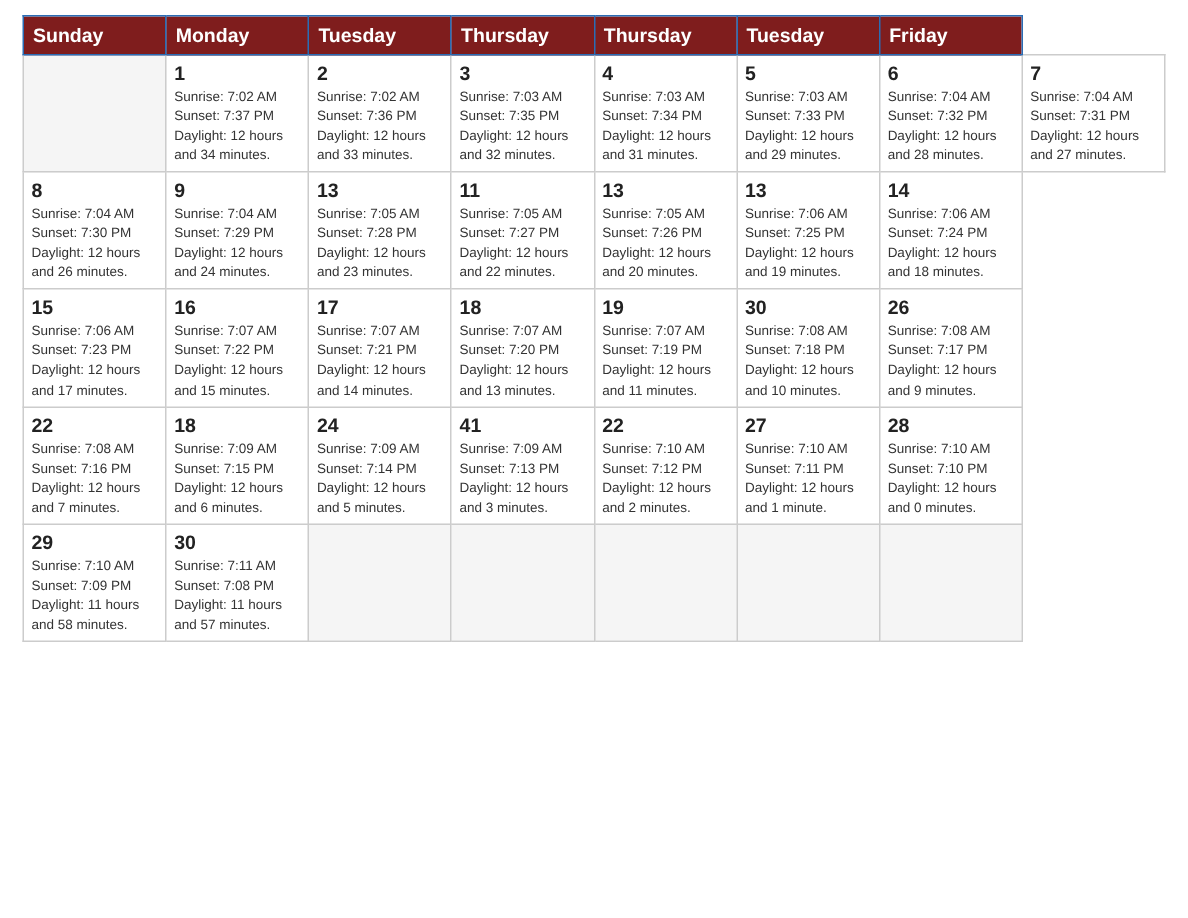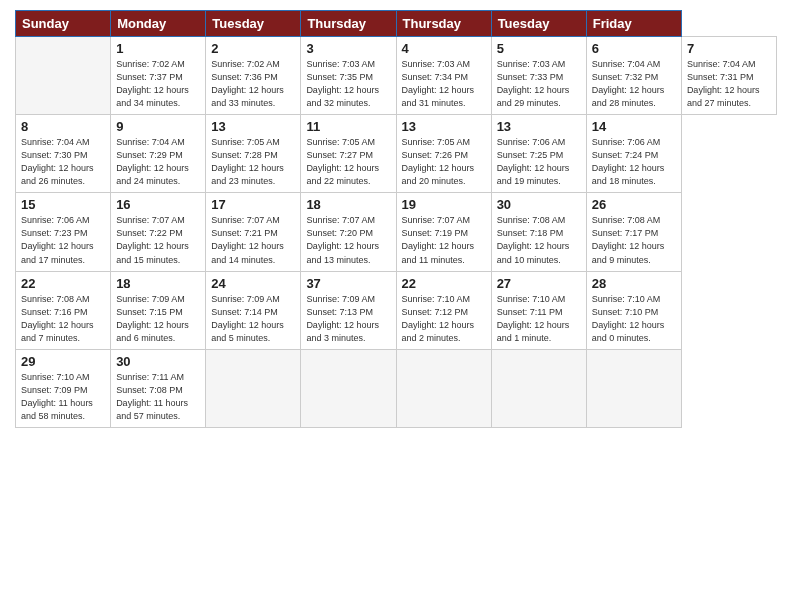--- a/index.html
+++ b/index.html
@@ -206,21 +206,21 @@
           </td>
           <td>
             <span class="day-num">18</span>
 <div class="day-info">Sunrise: 7:09 AM<br>Sunset: 7:15 PM<br>Daylight: 12 hours and 6 minutes.</div>
           </td>
           <td>
             <span class="day-num">24</span>
 <div class="day-info">Sunrise: 7:09 AM<br>Sunset: 7:14 PM<br>Daylight: 12 hours and 5 minutes.</div>
           </td>
           <td>
-            <span class="day-num">37</span>
+            <span class="day-num">41</span>
 <div class="day-info">Sunrise: 7:09 AM<br>Sunset: 7:13 PM<br>Daylight: 12 hours and 3 minutes.</div>
           </td>
           <td>
             <span class="day-num">22</span>
 <div class="day-info">Sunrise: 7:10 AM<br>Sunset: 7:12 PM<br>Daylight: 12 hours and 2 minutes.</div>
           </td>
           <td>
             <span class="day-num">27</span>
 <div class="day-info">Sunrise: 7:10 AM<br>Sunset: 7:11 PM<br>Daylight: 12 hours and 1 minute.</div>
           </td>

